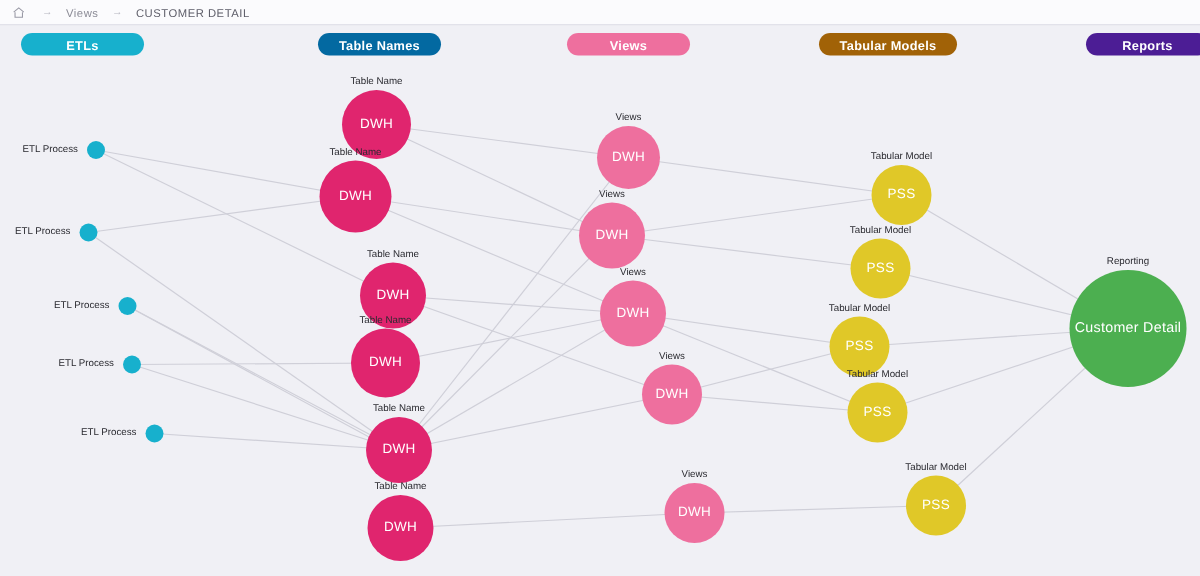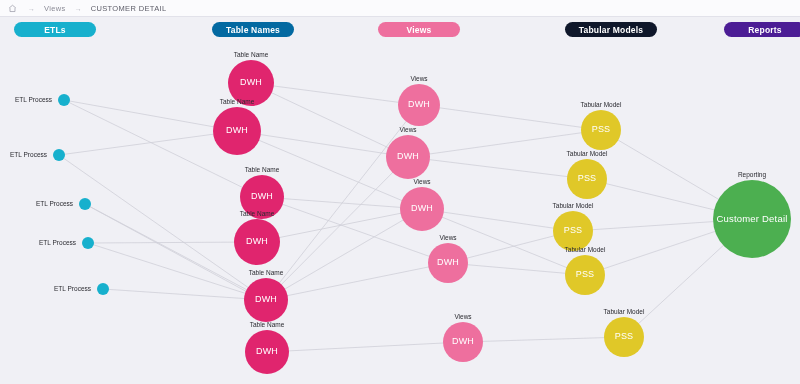--- a/index.html
+++ b/index.html
@@ -135,21 +135,21 @@
   <span class="crumb-sep">→</span>
   <span class="crumb-text">Views</span>
   <span class="crumb-sep">→</span>
   <span class="crumb-text crumb-current">CUSTOMER DETAIL</span>
 </div>
 
 <div id="pill-row">
     <div class="pill" style="left: 14px; width: 82px; background: rgb(23, 176, 205);">ETLs</div>
     <div class="pill" style="left: 212px; width: 82px; background: #0369a1;">Table Names</div>
     <div class="pill" style="left: 378px; width: 82px; background: rgb(238, 111, 158);">Views</div>
-    <div class="pill" style="left: 565px; width: 92px; background: #0f172a;">Tabular Models</div>
+    <div class="pill" style="left: 546px; width: 92px; background: #a16207;">Tabular Models</div>
     <div class="pill" style="left: 724px; width: 82px; background: #4c1d95;">Reports</div>
   </div>
 
 <div id="graph">
   <svg id="edges">
       <line x1="64" y1="63" x2="237" y2="94" stroke="#cfcfd8" stroke-width="0.8"></line>
       <line x1="64" y1="63" x2="262" y2="160" stroke="#cfcfd8" stroke-width="0.8"></line>
       <line x1="59" y1="118" x2="237" y2="94" stroke="#cfcfd8" stroke-width="0.8"></line>
       <line x1="59" y1="118" x2="266" y2="263" stroke="#cfcfd8" stroke-width="0.8"></line>
       <line x1="85" y1="167" x2="262" y2="263" stroke="#cfcfd8" stroke-width="0.8"></line>

